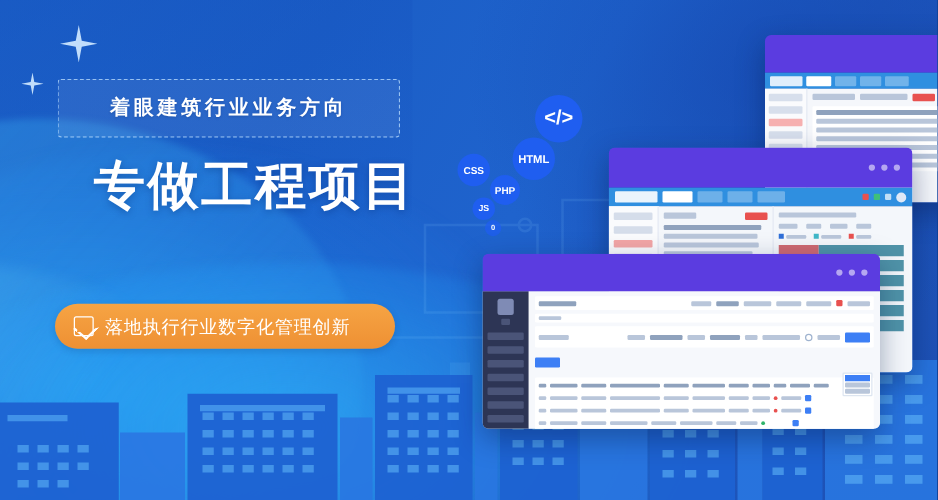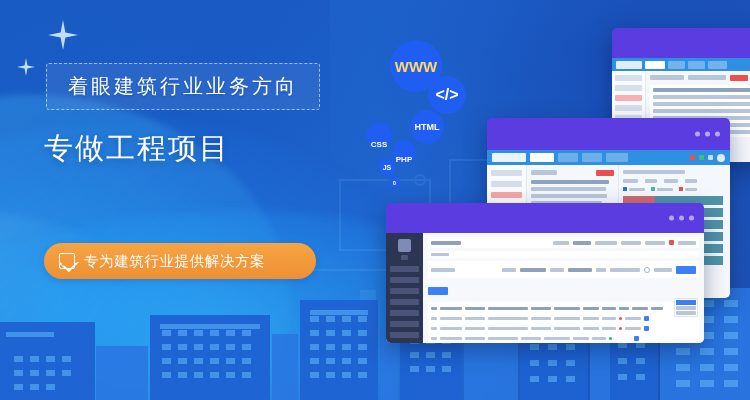--- a/index.html
+++ b/index.html
@@ -58,28 +58,28 @@
   }
 
   
   .tagbox{
     position:absolute;left:46px;top:63px;width:274px;height:47px;
     border:1px dashed rgba(190,225,255,.75);border-radius:3px;
     background:rgba(255,255,255,.07);
     display:flex;align-items:center;justify-content:center;
   }
   .tagbox span{
-    color:#ffffff;font-size:20px;letter-spacing:3px;font-weight:400;
+    color:#ffffff;font-size:16px;letter-spacing:3px;font-weight:700;
     text-shadow:0 1px 2px rgba(0,30,90,.25);
   }
 
   .headline{
     position:absolute;left:44px;top:122px;width:320px;
-    color:#ffffff;font-size:29px;line-height:52px;font-weight:normal;
-    letter-spacing:2px;text-shadow:0 2px 6px rgba(5,40,110,.35);
+    color:#ffffff;font-size:41px;line-height:52px;font-weight:bold;
+    letter-spacing:2px;text-shadow:0 2px 6px rgba(5,40,110,.35);text-align:center;
   }
   .headline div{white-space:nowrap;}
 
   .pill{
     position:absolute;left:44px;height:36px;width:272px;border-radius:18px;
     background:linear-gradient(180deg,#f6a444 0%,#ee9033 100%);
     display:flex;align-items:center;gap:9px;padding-left:15px;
     box-shadow:0 2px 6px rgba(10,40,100,.18);
   }
   .pill-1{top:243px;}
@@ -337,36 +337,33 @@
   <div class="tagbox">
     <span>着眼建筑行业业务方向</span>
   </div>
 
   <div class="headline">
     <div>专做工程项目</div>
   </div>
 
   <div class="pill pill-1">
     <span class="chk"></span>
-    <span class="txt">专为建筑行业提供解决方案</span>
-  </div>
-
-  <div class="bub" style="left:390px;top:40px;width:52px;height:52px;font-size:15px;color:#ffd86b;">
-    <span>WWW</span>
-  </div>
+    <span class="txt">落地执行行业数字化管理创新</span>
+  </div>
+
   <div class="bub plain" style="left:428px;top:76px;width:38px;height:38px;font-size:16px;">
     <span>&lt;/&gt;</span>
   </div>
   <div class="bub plain" style="left:410px;top:110px;width:34px;height:34px;font-size:9px;">
     <span>HTML</span>
   </div>
-  <div class="bub plain" style="left:366px;top:123px;width:26px;height:26px;font-size:8px;align-items:flex-end;">
+  <div class="bub plain" style="left:366px;top:123px;width:26px;height:26px;font-size:8px;">
     <span>CSS</span>
   </div>
-  <div class="bub plain" style="left:392px;top:140px;width:24px;height:24px;font-size:8px;align-items:flex-end;">
+  <div class="bub plain" style="left:392px;top:140px;width:24px;height:24px;font-size:8px;">
     <span>PHP</span>
   </div>
   <div class="bub plain" style="left:378px;top:158px;width:18px;height:18px;font-size:7px;">
     <span>JS</span>
   </div>
   <div class="bub plain" style="left:388px;top:176px;width:13px;height:13px;font-size:6px;background:rgba(31,94,240,.75);">
     <span>0</span>
   </div>
 
   <div class="win" id="win3">

